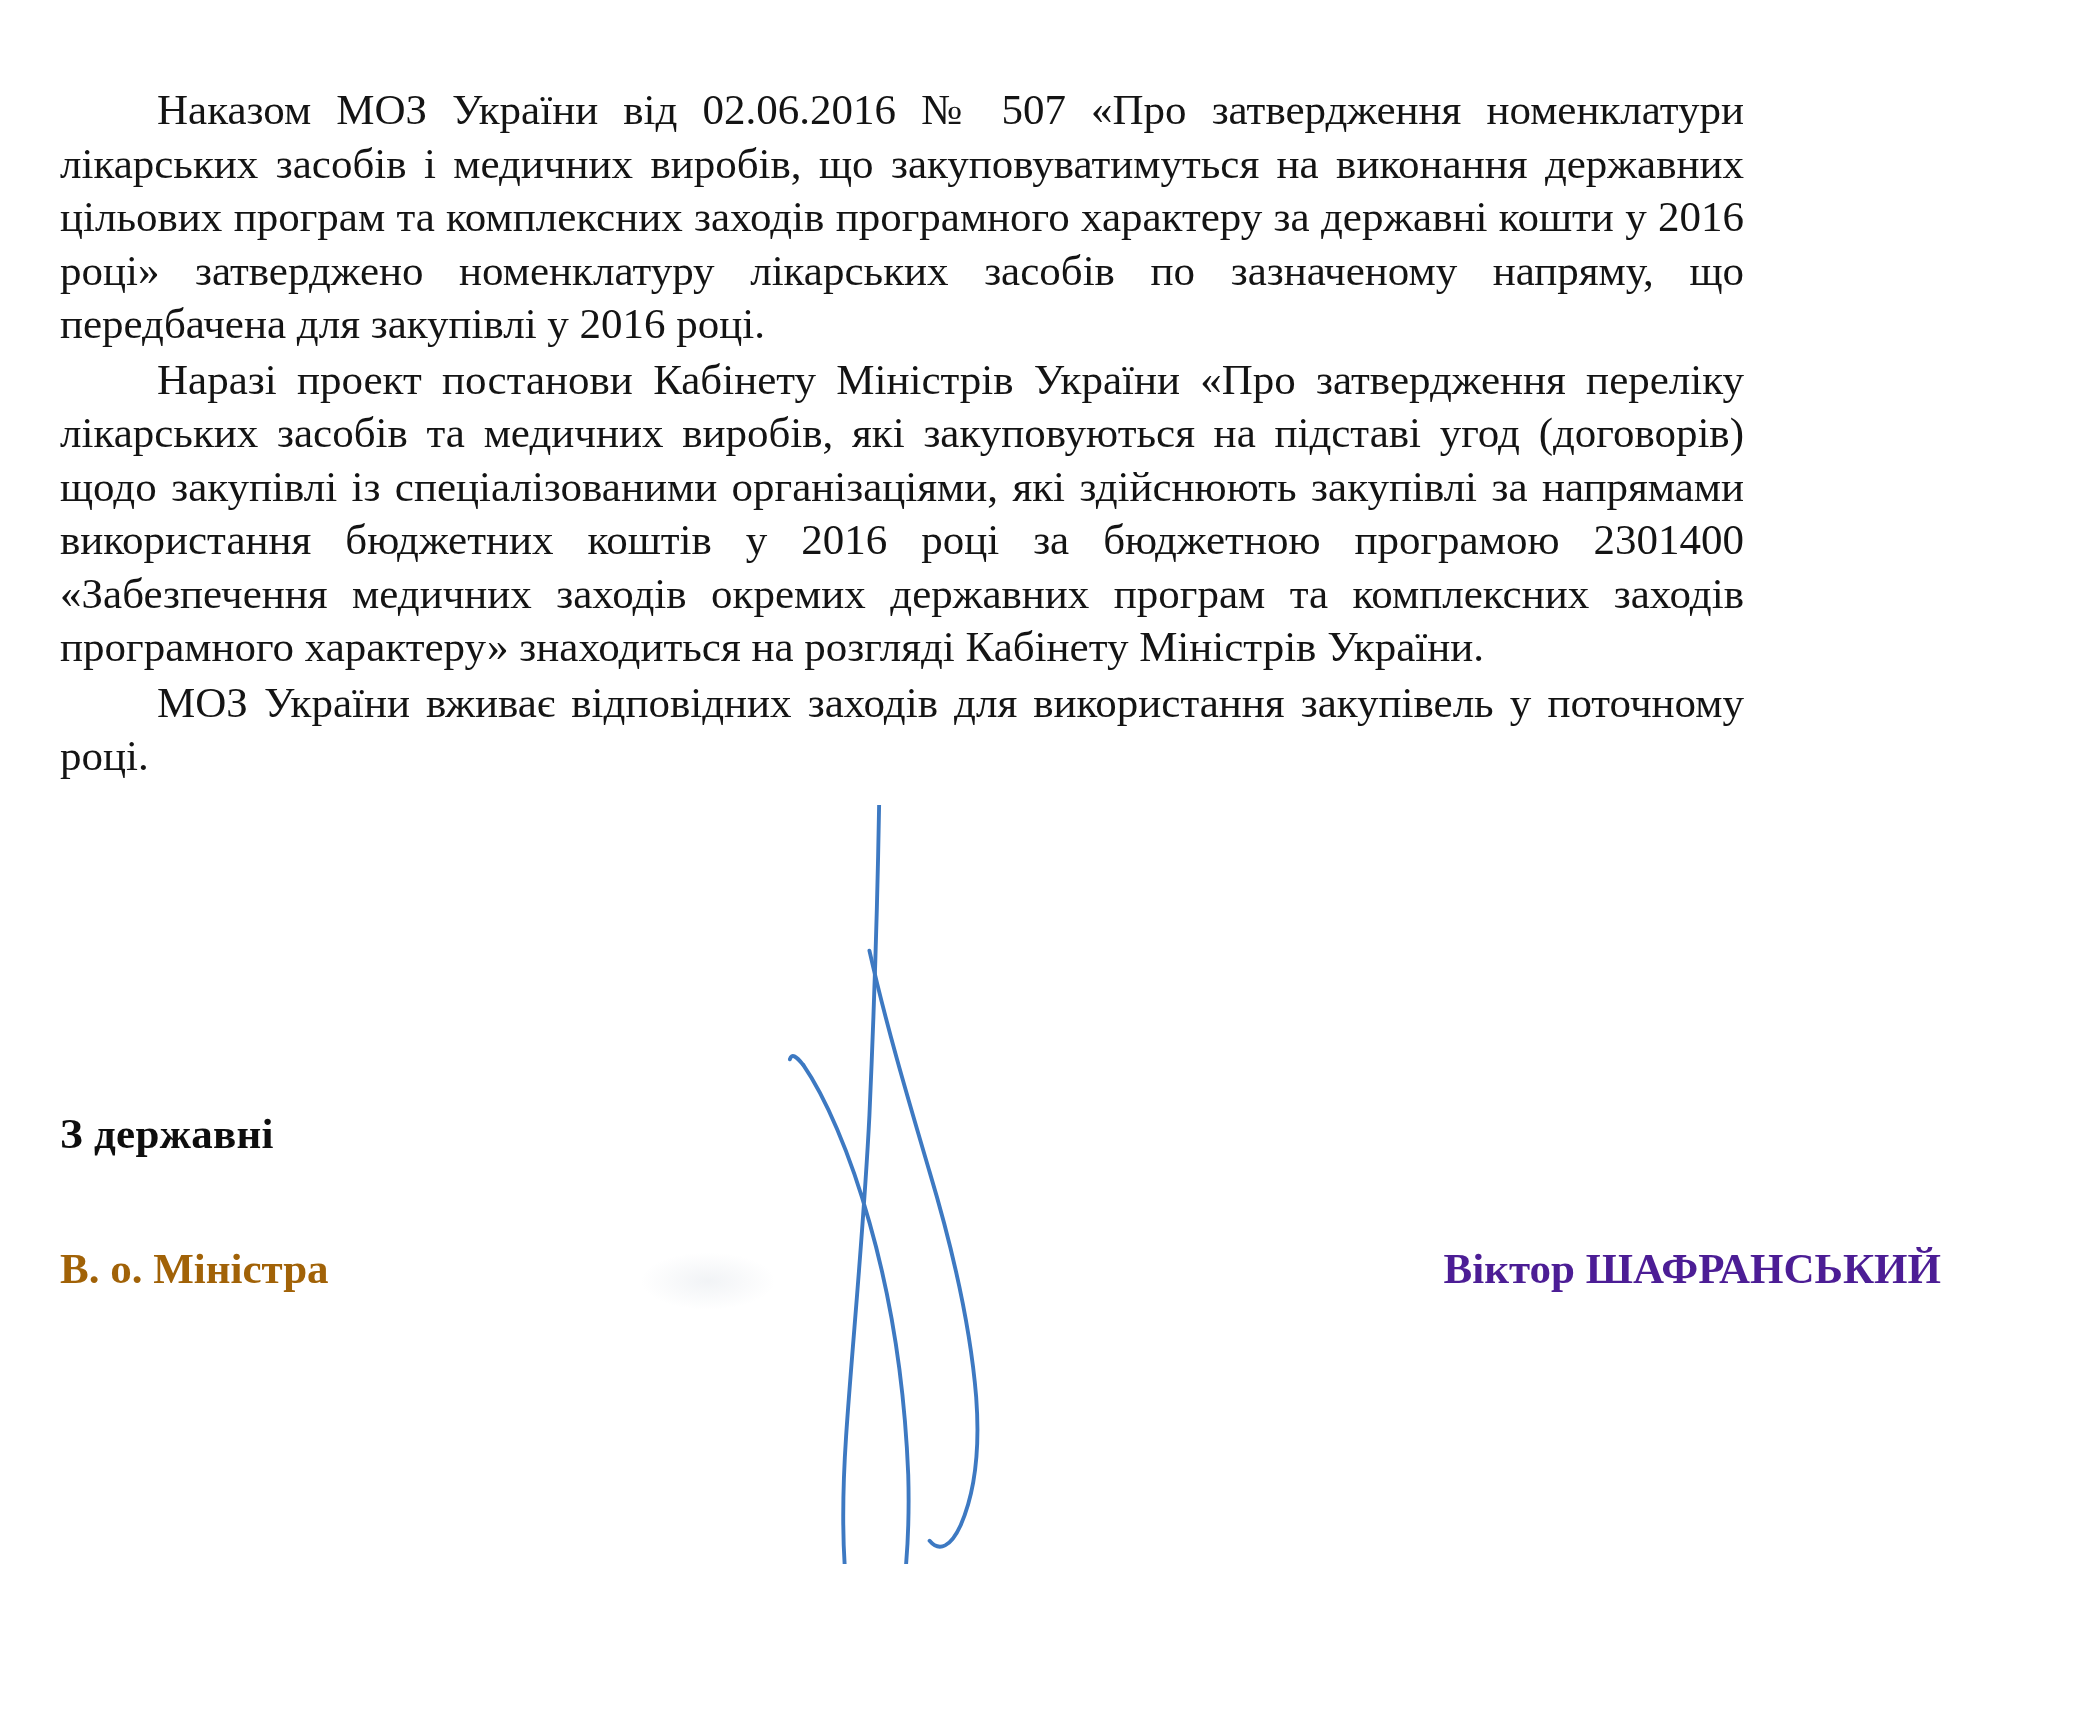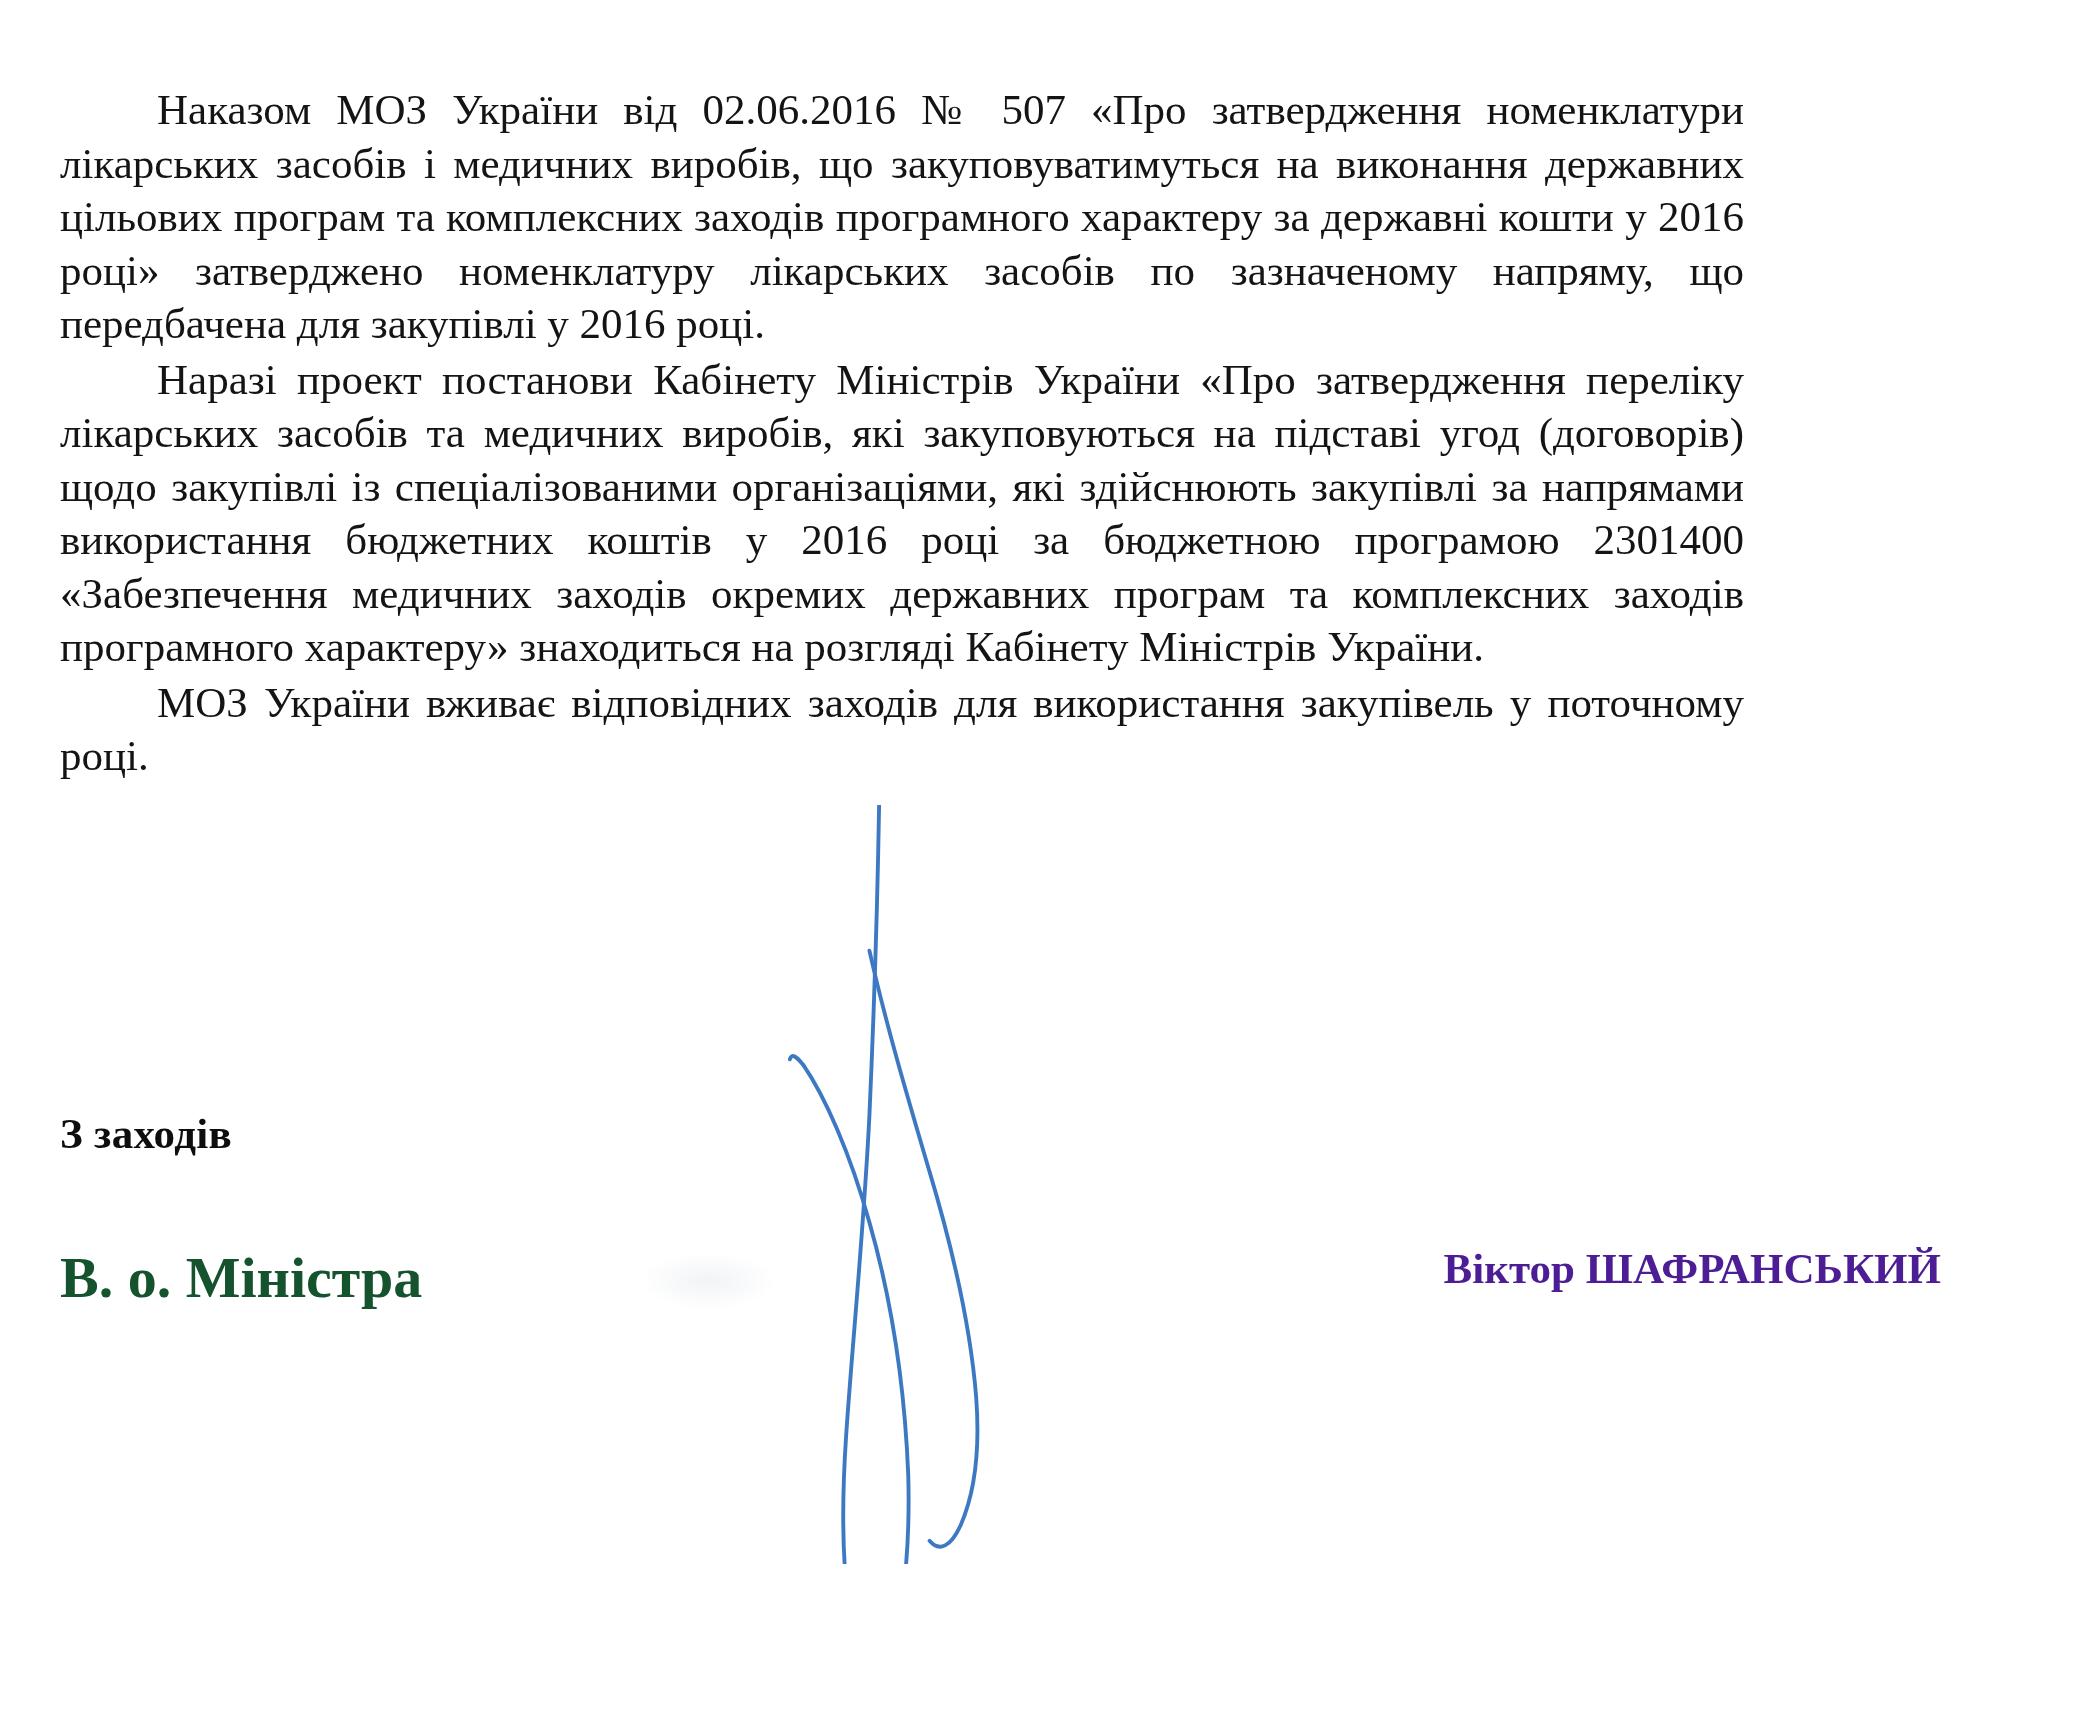--- a/index.html
+++ b/index.html
@@ -49,23 +49,23 @@
   .sign-row {
     position: absolute;
     left: 60px;
     top: 1244px;
     width: 1941px;
     display: flex;
     align-items: flex-start;
     justify-content: space-between;
   }
   .sign-title {
-    font-size: 58px;
+    font-size: 43px;
     font-weight: bold;
-    color: #14532d;
+    color: #a16207;
     white-space: nowrap;
   }
   .sign-name {
     font-size: 43px;
     font-weight: bold;
     color: #4c1d95;
     white-space: nowrap;
     padding-right: 60px;
   }
   .signature {
@@ -95,21 +95,21 @@
 
 <div class="page">
 
   <div class="body-text">
     <p class="para">Наказом МОЗ України від 02.06.2016 № 507 «Про затвердження номенклатури лікарських засобів і медичних виробів, що закуповуватимуться на виконання державних цільових програм та комплексних заходів програмного характеру за державні кошти у 2016 році» затверджено номенклатуру лікарських засобів по зазначеному напряму, що передбачена для закупівлі у 2016 році.</p>
     <p class="para">Наразі проект постанови Кабінету Міністрів України «Про затвердження переліку лікарських засобів та медичних виробів, які закуповуються на підставі угод (договорів) щодо закупівлі із спеціалізованими організаціями, які здійснюють закупівлі за напрямами використання бюджетних коштів у 2016 році за бюджетною програмою 2301400 «Забезпечення медичних заходів окремих державних програм та комплексних заходів програмного характеру» знаходиться на розгляді  Кабінету Міністрів України.</p>
     <p class="para">МОЗ України вживає відповідних заходів для використання закупівель у поточному році.</p>
   </div>
 
   <div class="sign-block">
-    <div class="regards">З заходів</div>
+    <div class="regards">З державні</div>
   </div>
 
   <div class="sign-row">
     <div class="sign-title">В. о. Міністра</div>
     <div class="sign-name">Віктор ШАФРАНСЬКИЙ</div>
   </div>
 
   <div class="smudge"></div>
 
   <div class="signature">

